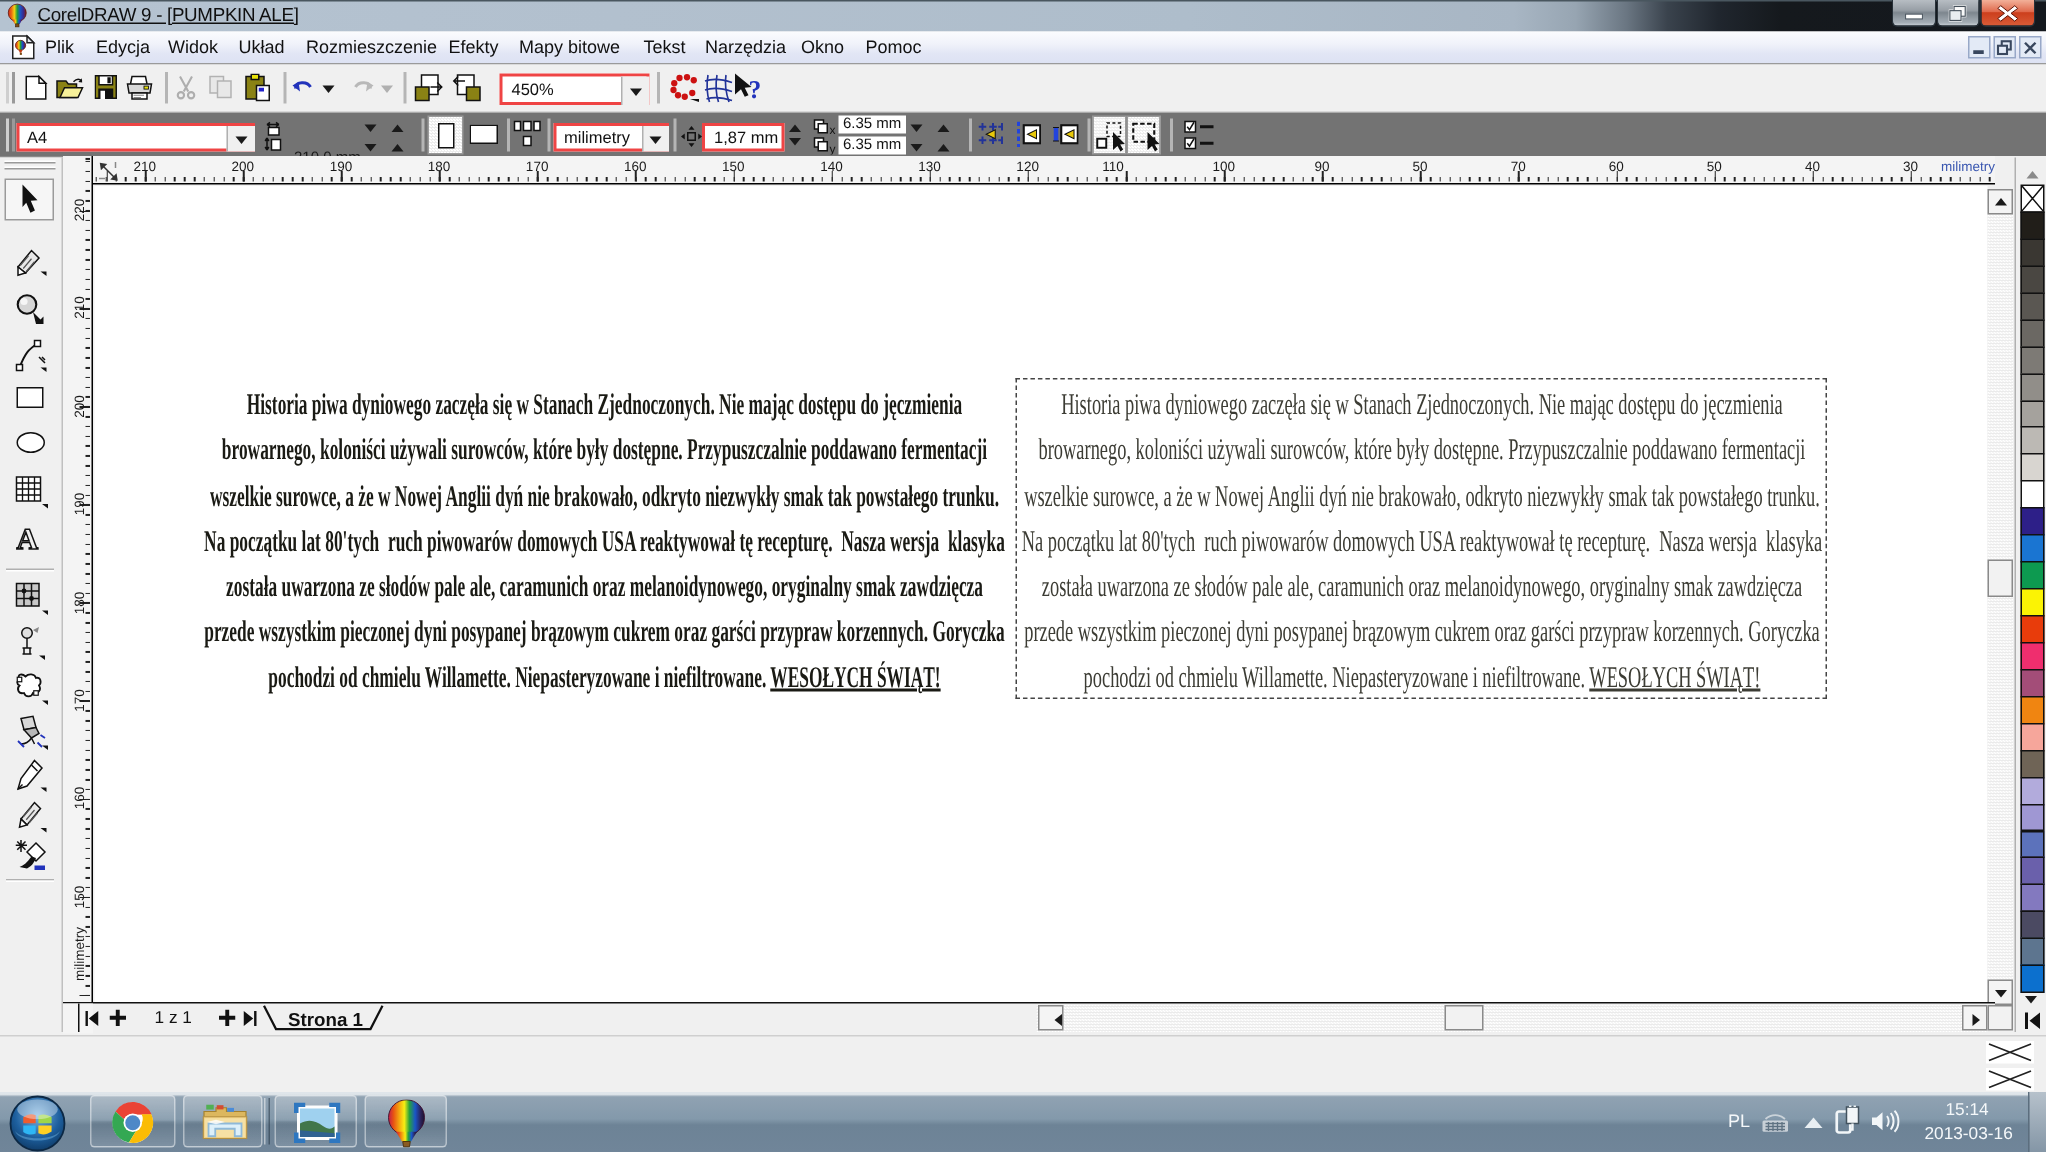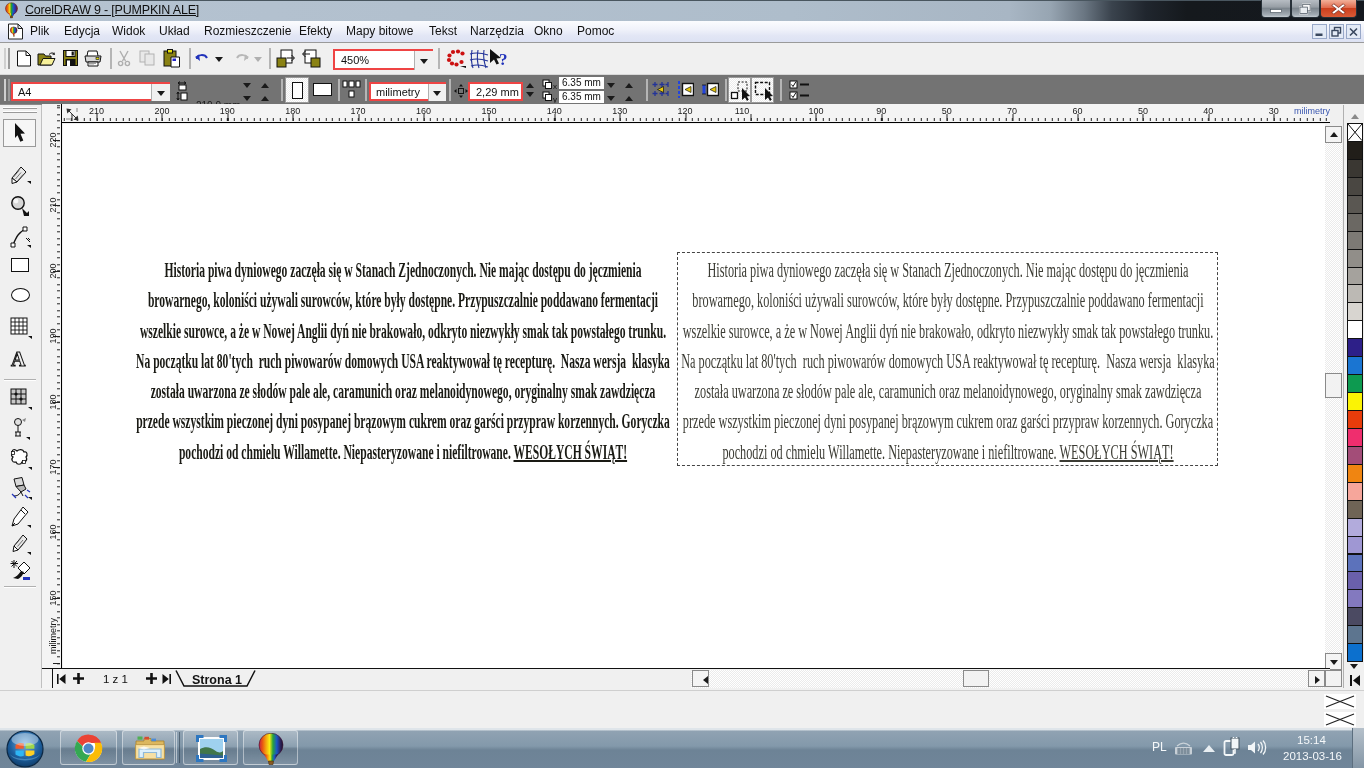--- a/index.html
+++ b/index.html
@@ -309,21 +309,21 @@
   <div class="tsep" style="left:365px;top:4px;height:22px"></div>
   <div class="field" style="left:369px;top:7px;width:77px;height:19px;line-height:17px;padding-left:5px">milimetry
     <span class="abs" style="left:57px;top:0;width:18px;height:17px;background:#f0f0f0;border-left:1px solid #b0b0b0"></span>
     <span class="caret" style="left:62px;top:7px"></span>
   </div>
   <div class="tsep" style="left:449px;top:4px;height:22px"></div>
   <svg class="abs" style="left:454px;top:9px" width="14" height="14" viewBox="0 0 14 14">
     <path d="M7 0 L9 2.5 L5 2.5 Z M7 14 L9 11.5 L5 11.5 Z M0 7 L2.5 5 L2.5 9 Z M14 7 L11.5 5 L11.5 9 Z" fill="#111"></path>
     <rect x="4.5" y="4.5" width="5" height="5" fill="none" stroke="#111"></rect>
   </svg>
-  <div class="field" style="left:468px;top:7px;width:55px;height:19px;line-height:17px;padding-left:6px">2,29 mm</div>
+  <div class="field" style="left:468px;top:7px;width:55px;height:19px;line-height:17px;padding-left:6px">1,87 mm</div>
   <div class="caret caret-up" style="left:526px;top:8px"></div>
   <div class="caret" style="left:526px;top:17px"></div>
   <svg class="abs" style="left:542px;top:4px" width="16" height="24" viewBox="0 0 16 24">
     <g fill="#fff" stroke="#111">
       <rect x="1" y="1" width="6" height="6"></rect>
         <rect x="3.5" y="3.5" width="6" height="6"></rect>
       <rect x="1" y="13" width="6" height="6"></rect>
         <rect x="3.5" y="15.5" width="6" height="6"></rect>
     </g>
     <text x="11" y="10" font-size="8" fill="#111">x</text>

